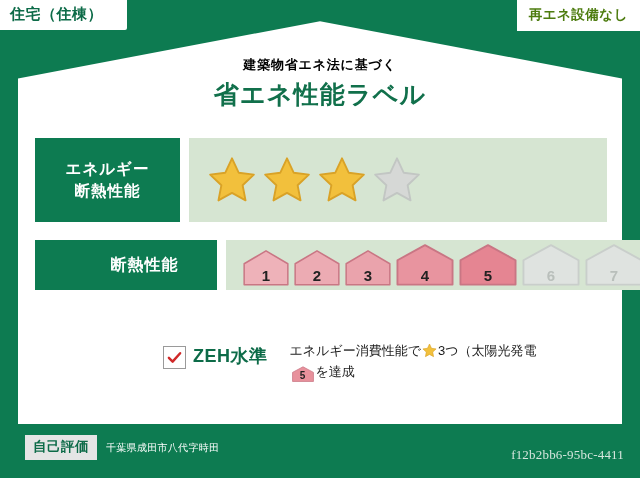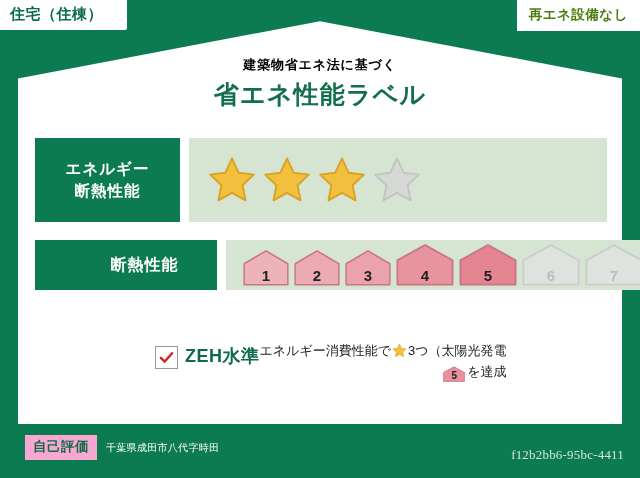--- a/index.html
+++ b/index.html
@@ -69,41 +69,41 @@
     font-size:15px;font-weight:bold;color:#222;
     padding-bottom:3px;
   }
   .house svg{position:absolute;left:0;top:0;width:100%;height:100%;}
   .house span{position:relative;z-index:2;line-height:1;}
   .h-sm{width:46px;height:34px;}
   .h-lg{width:58px;height:40px;}
   .h-off span{color:#b9bfbb;}
 
   
-  .zeh{position:absolute;left:119px;top:340px;display:flex;align-items:flex-start;padding-left:36px;}
+  .zeh{position:absolute;left:127px;top:340px;display:flex;align-items:flex-start;padding-left:36px;}
   .chk{
     width:21px;height:21px;background:#fff;border:1.6px solid #9a9a9a;
     display:flex;align-items:center;justify-content:center;margin-top:6px;flex:0 0 auto;
   }
   .chk svg{width:15px;height:15px;display:block;}
   .zehlabel{color:#0d6b48;font-size:18px;font-weight:bold;margin-left:7px;margin-top:4px;letter-spacing:.5px;white-space:nowrap;}
-  .zehdesc{font-size:13px;color:#1a1a1a;line-height:1.62;white-space:nowrap;text-align:right;}
+  .zehdesc{margin-left:22px;font-size:13px;color:#1a1a1a;line-height:1.62;white-space:nowrap;}
   .inline-star{width:15px;height:15px;vertical-align:-3px;margin:0 1px;}
   .inline-house{
     display:inline-flex;position:relative;width:22px;height:16px;
     align-items:flex-end;justify-content:center;vertical-align:-3px;margin:0 2px;
     font-size:10px;font-weight:bold;color:#222;
   }
   .inline-house svg{position:absolute;left:0;top:0;width:100%;height:100%;}
   .inline-house span{position:relative;z-index:2;line-height:1;padding-bottom:1px;}
 
   
   .footer-left{position:absolute;left:25px;bottom:18px;display:flex;align-items:center;}
   .selfeval{
-    background:#f9a8d4;color:#0d6b48;font-size:13.5px;font-weight:bold;
+    background:#e5e5e5;color:#0d6b48;font-size:13.5px;font-weight:bold;
     padding:3px 8px 4px 8px;letter-spacing:.5px;
   }
   .addr{color:#fff;font-size:10px;margin-left:9px;letter-spacing:.3px;}
   .footer-right{position:absolute;right:16px;bottom:15px;text-align:right;}
   .evaldate{color:#fff;font-size:13.5px;letter-spacing:.3px;}
   .evalid{color:#d5e6dd;font-size:13px;margin-top:20px;letter-spacing:.2px;
           font-family:Liberation Serif, serif;}
 </style>
 </head>
 <body>

